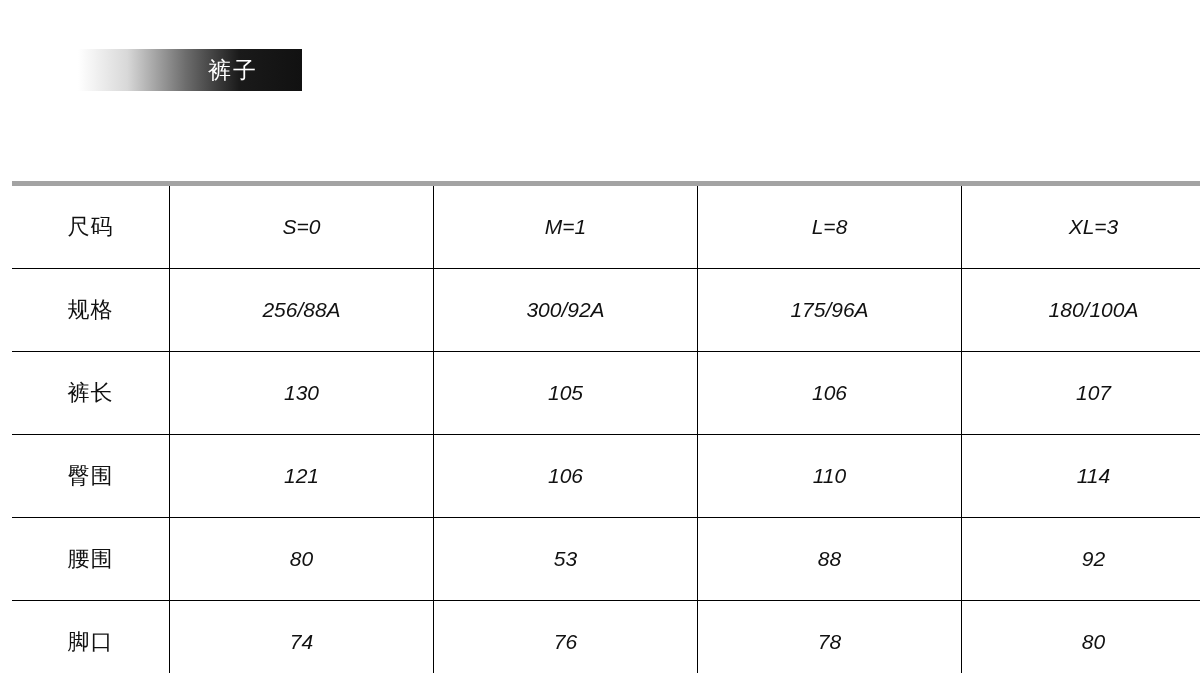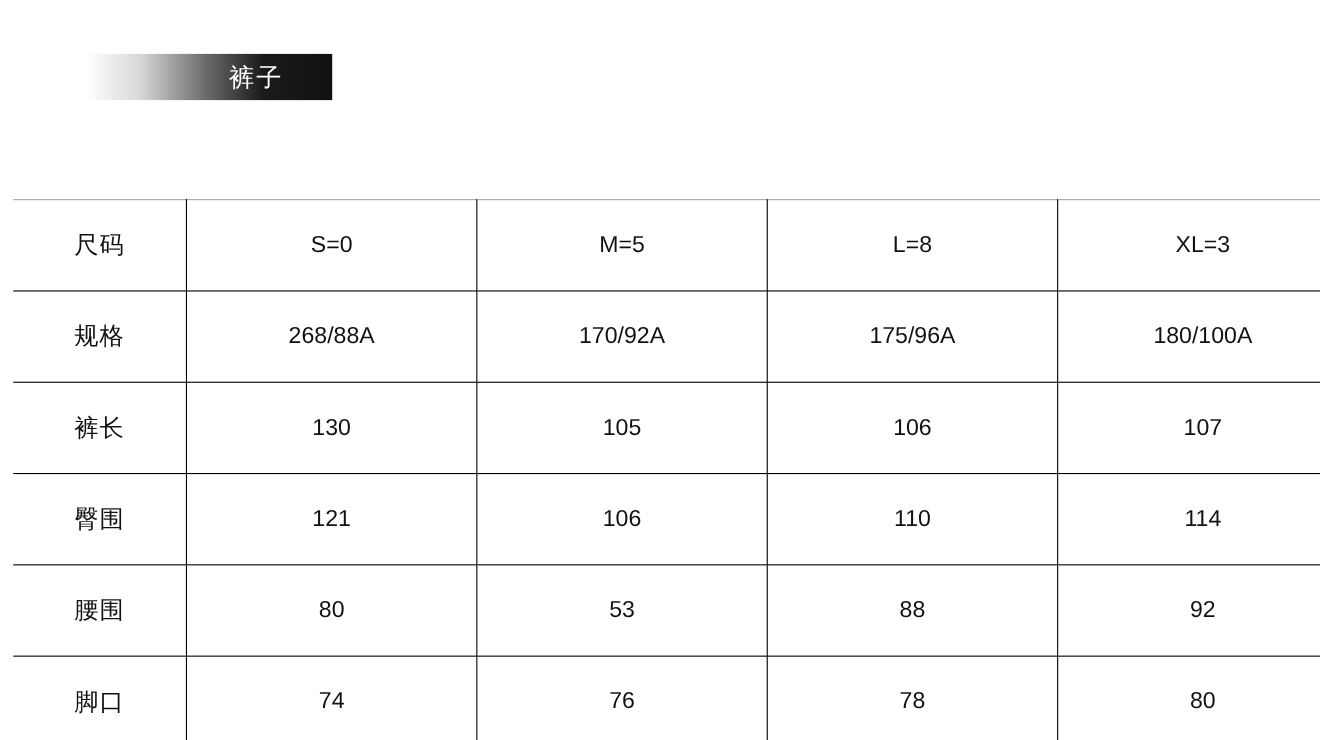--- a/index.html
+++ b/index.html
@@ -64,50 +64,51 @@
   .size-table tr td:last-child {
     border-right: none;
   }
   .size-table td.label-cell {
     width: 155px;
     font-size: 22px;
     letter-spacing: 1px;
   }
   .size-table td.val-cell {
     width: 261px;
+    font-style: italic;
   }
   .size-table tr:first-child td {
-    border-top: 1px solid #a3a3a3;
+    border-top: 5px solid #a3a3a3;
   }
   .size-table tr:last-child td {
     border-bottom: 1px solid #000000;
   }
 </style>
 </head>
 <body>
 
 <div class="page">
 
   <div class="banner">
     <div class="banner-title">裤子</div>
   </div>
 
   <table class="size-table">
     <tbody>
       <tr>
         <td class="label-cell">尺码</td>
         <td class="val-cell">S=0</td>
-        <td class="val-cell">M=5</td>
+        <td class="val-cell">M=1</td>
         <td class="val-cell">L=8</td>
         <td class="val-cell">XL=3</td>
       </tr>
       <tr>
         <td class="label-cell">规格</td>
-        <td class="val-cell">268/88A</td>
-        <td class="val-cell">170/92A</td>
+        <td class="val-cell">256/88A</td>
+        <td class="val-cell">300/92A</td>
         <td class="val-cell">175/96A</td>
         <td class="val-cell">180/100A</td>
       </tr>
       <tr>
         <td class="label-cell">裤长</td>
         <td class="val-cell">130</td>
         <td class="val-cell">105</td>
         <td class="val-cell">106</td>
         <td class="val-cell">107</td>
       </tr>

